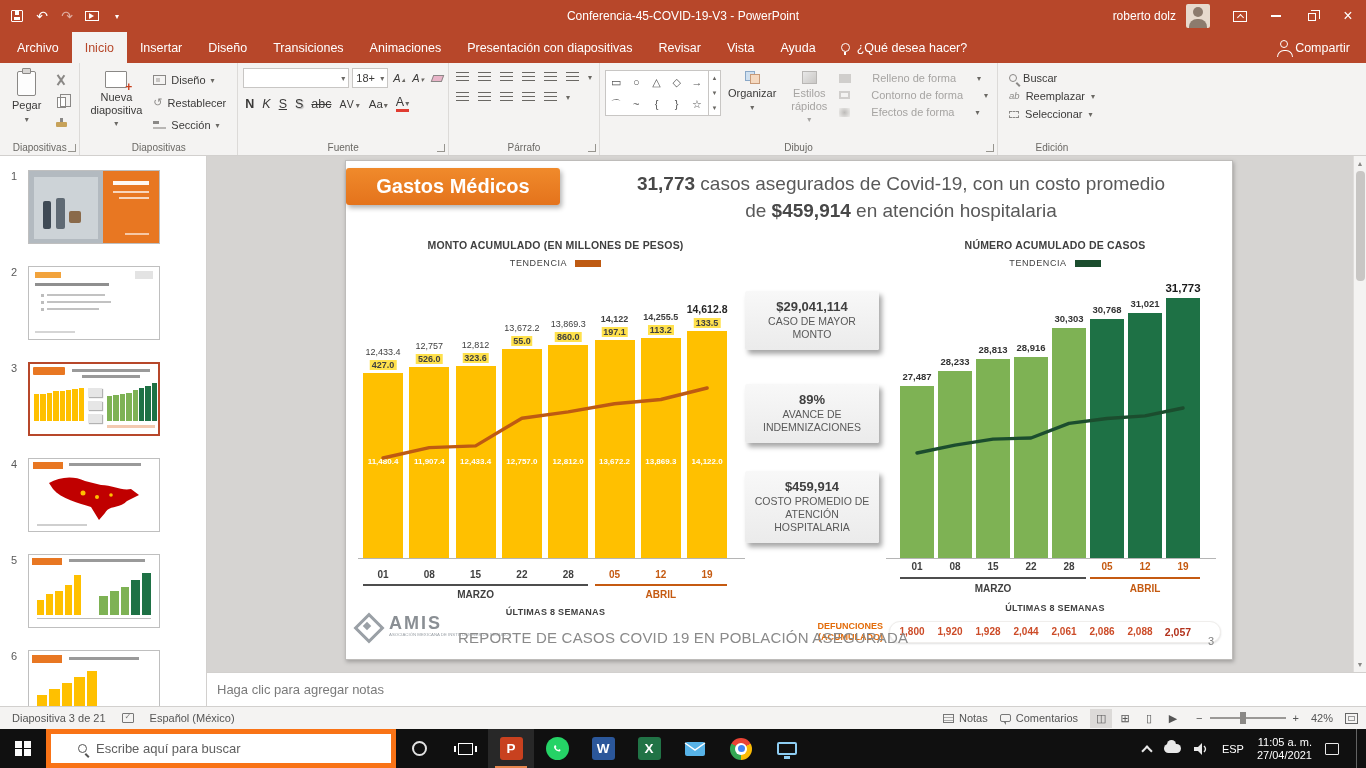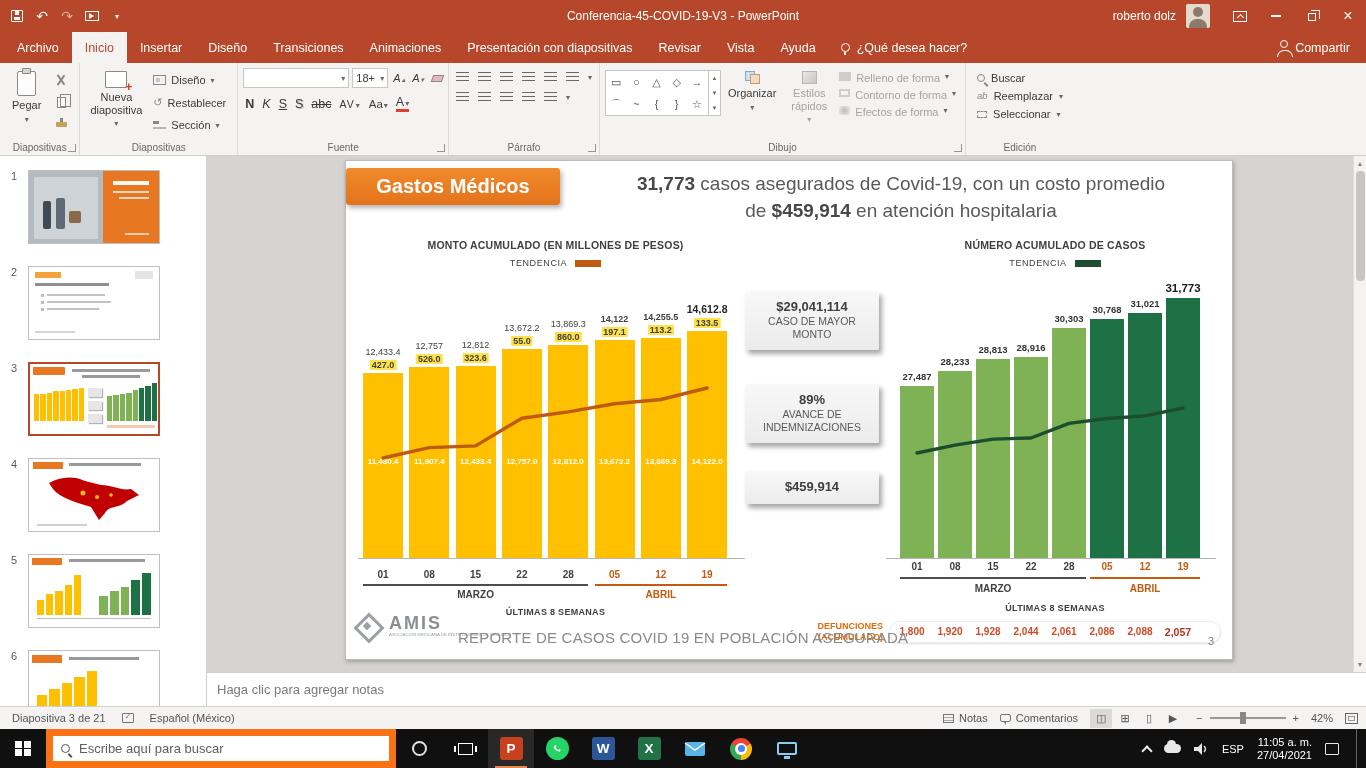--- a/index.html
+++ b/index.html
@@ -87,21 +87,21 @@
   .ic-lines{width:13px;height:11px;background:repeating-linear-gradient(to bottom,#6a6864 0 1.4px,transparent 1.4px 3.9px)}
   .shapes-box{width:116px;height:46px;border:1px solid #C8C6C4;background:#fff;display:grid;grid-template-columns:repeat(5,1fr);align-items:center;justify-items:center;font-size:11px;color:#555;position:relative;padding-right:13px;margin-top:2px}
   .shapes-scroll{position:absolute;right:0;top:0;bottom:0;width:12px;border-left:1px solid #C8C6C4;display:flex;flex-direction:column;align-items:center;justify-content:space-around;font-size:6px;color:#6a6864}
   .shape-item{line-height:1}
   .ic-arrange{width:15px;height:13px;position:relative}
   .ic-arrange::before{content:"";position:absolute;left:0;top:0;width:8px;height:8px;background:#cfe0f0;border:1px solid #8aa8c8}
   .ic-arrange::after{content:"";position:absolute;right:0;bottom:0;width:8px;height:8px;background:#f5d9c0;border:1px solid #c89a78}
   .ic-styles{width:15px;height:13px;background:linear-gradient(135deg,#e8e8e8,#c9c7c5);border:1px solid #b8b6b4}
   .disabled,.disabled *{color:#A6A4A2!important}
   .forma-col{display:flex;flex-direction:column;gap:5px;justify-content:flex-start;padding:4px 4px}
-  .forma-item{display:flex;gap:5px;font-size:11px;color:#A6A4A2;white-space:nowrap}
+  .forma-item{display:flex;align-items:center;gap:21px;font-size:11px;color:#A6A4A2;white-space:nowrap}
   .ic-fill{width:12px;height:9px;background:#d0cecc}
   .ic-outline{width:11px;height:8px;border:2px solid #d0cecc}
   .ic-effects{width:11px;height:9px;background:radial-gradient(circle,#bdbbb9,#efeeec)}
   .edit-col{display:flex;flex-direction:column;gap:6px;padding:4px 6px}
   .edit-item{display:flex;align-items:center;gap:6px;font-size:11px;white-space:nowrap}
   .ic-find{width:8px;height:8px;border:1.5px solid #8a8886;border-radius:50%;position:relative}
   .ic-find::after{content:"";position:absolute;left:7px;top:7px;width:5px;height:1.5px;background:#8a8886;transform:rotate(45deg);transform-origin:0 0}
   .ic-replace{font-size:9.5px;font-style:italic;color:#8a8886;line-height:1}
   .ic-select{width:10px;height:7px;border:1px dashed #8a8886}
 
@@ -184,21 +184,21 @@
   .ztrack{width:76px;height:2px;background:#9a9896;position:relative}
   .zthumb{position:absolute;left:30px;top:-5px;width:6px;height:12px;background:#8a8886}
   .ic-fit{width:13px;height:11px;border:1.5px solid #666;position:relative}
   .ic-fit::after{content:"";position:absolute;inset:2px;border:1px solid #999}
 
   
   .taskbar{height:39px;background:#101010;display:flex;align-items:stretch;color:#fff}
   .tb-btn{width:46px;display:flex;align-items:center;justify-content:center}
   .winlogo{display:grid;grid-template-columns:7px 7px;grid-template-rows:7px 7px;gap:1.5px}
   .winlogo i{background:#fbfbfb}
-  .tb-search{width:350px;background:#fff;color:#5f5f5f;display:flex;align-items:center;gap:9px;padding:0 8px;font-size:13px;border:7px solid #f97316}
+  .tb-search{width:350px;background:#fff;color:#5f5f5f;display:flex;align-items:center;gap:9px;padding:0 27px;font-size:13px;border:5px solid #f97316}
   .lens{width:9px;height:9px;border:1.6px solid #555;border-radius:50%;position:relative;flex:none}
   .lens::after{content:"";position:absolute;left:7px;top:8px;width:5px;height:1.6px;background:#555;transform:rotate(45deg);transform-origin:0 0}
   .cortana{width:15px;height:15px;border:2px solid #e2e2e2;border-radius:50%}
   .taskview{width:15px;height:12px;border:1.5px solid #fff;position:relative}
   .taskview::before{content:"";position:absolute;left:-5px;top:2px;width:2px;height:6px;background:#fff}
   .taskview::after{content:"";position:absolute;right:-5px;top:2px;width:2px;height:6px;background:#fff}
   .appbtn{width:46px;display:flex;align-items:center;justify-content:center;position:relative}
   .appbtn.active{background:rgba(255,255,255,.10)}
   .appbtn.active::after{content:"";position:absolute;bottom:0;left:7px;right:7px;height:2px;background:#E8884F}
   .tile{width:23px;height:23px;border-radius:3px;color:#fff;font-weight:700;font-size:13.5px;display:flex;align-items:center;justify-content:center}
@@ -639,20 +639,21 @@
               <div class="callout" style="top: 0px;">
                 <div class="cv">$29,041,114</div>
                 <div class="cl">CASO DE MAYOR MONTO</div>
               </div>
               <div class="callout" style="top: 93px;">
                 <div class="cv">89%</div>
                 <div class="cl">AVANCE DE INDEMNIZACIONES</div>
               </div>
               <div class="callout" style="top: 180px;">
                 <div class="cv">$459,914</div>
+                <div class="cl">COSTO PROMEDIO DE ATENCIÓN HOSPITALARIA</div>
               </div>
             </div>
 
           <div class="chart" id="chart-cases">
             <div class="c-title">NÚMERO ACUMULADO DE CASOS</div>
             <div class="c-legend">
               <span>TENDENCIA</span>
               <span class="c-swatch" id="cases-swatch" style="background: rgb(27, 77, 46);"></span>
             </div>
             <div class="plot">

